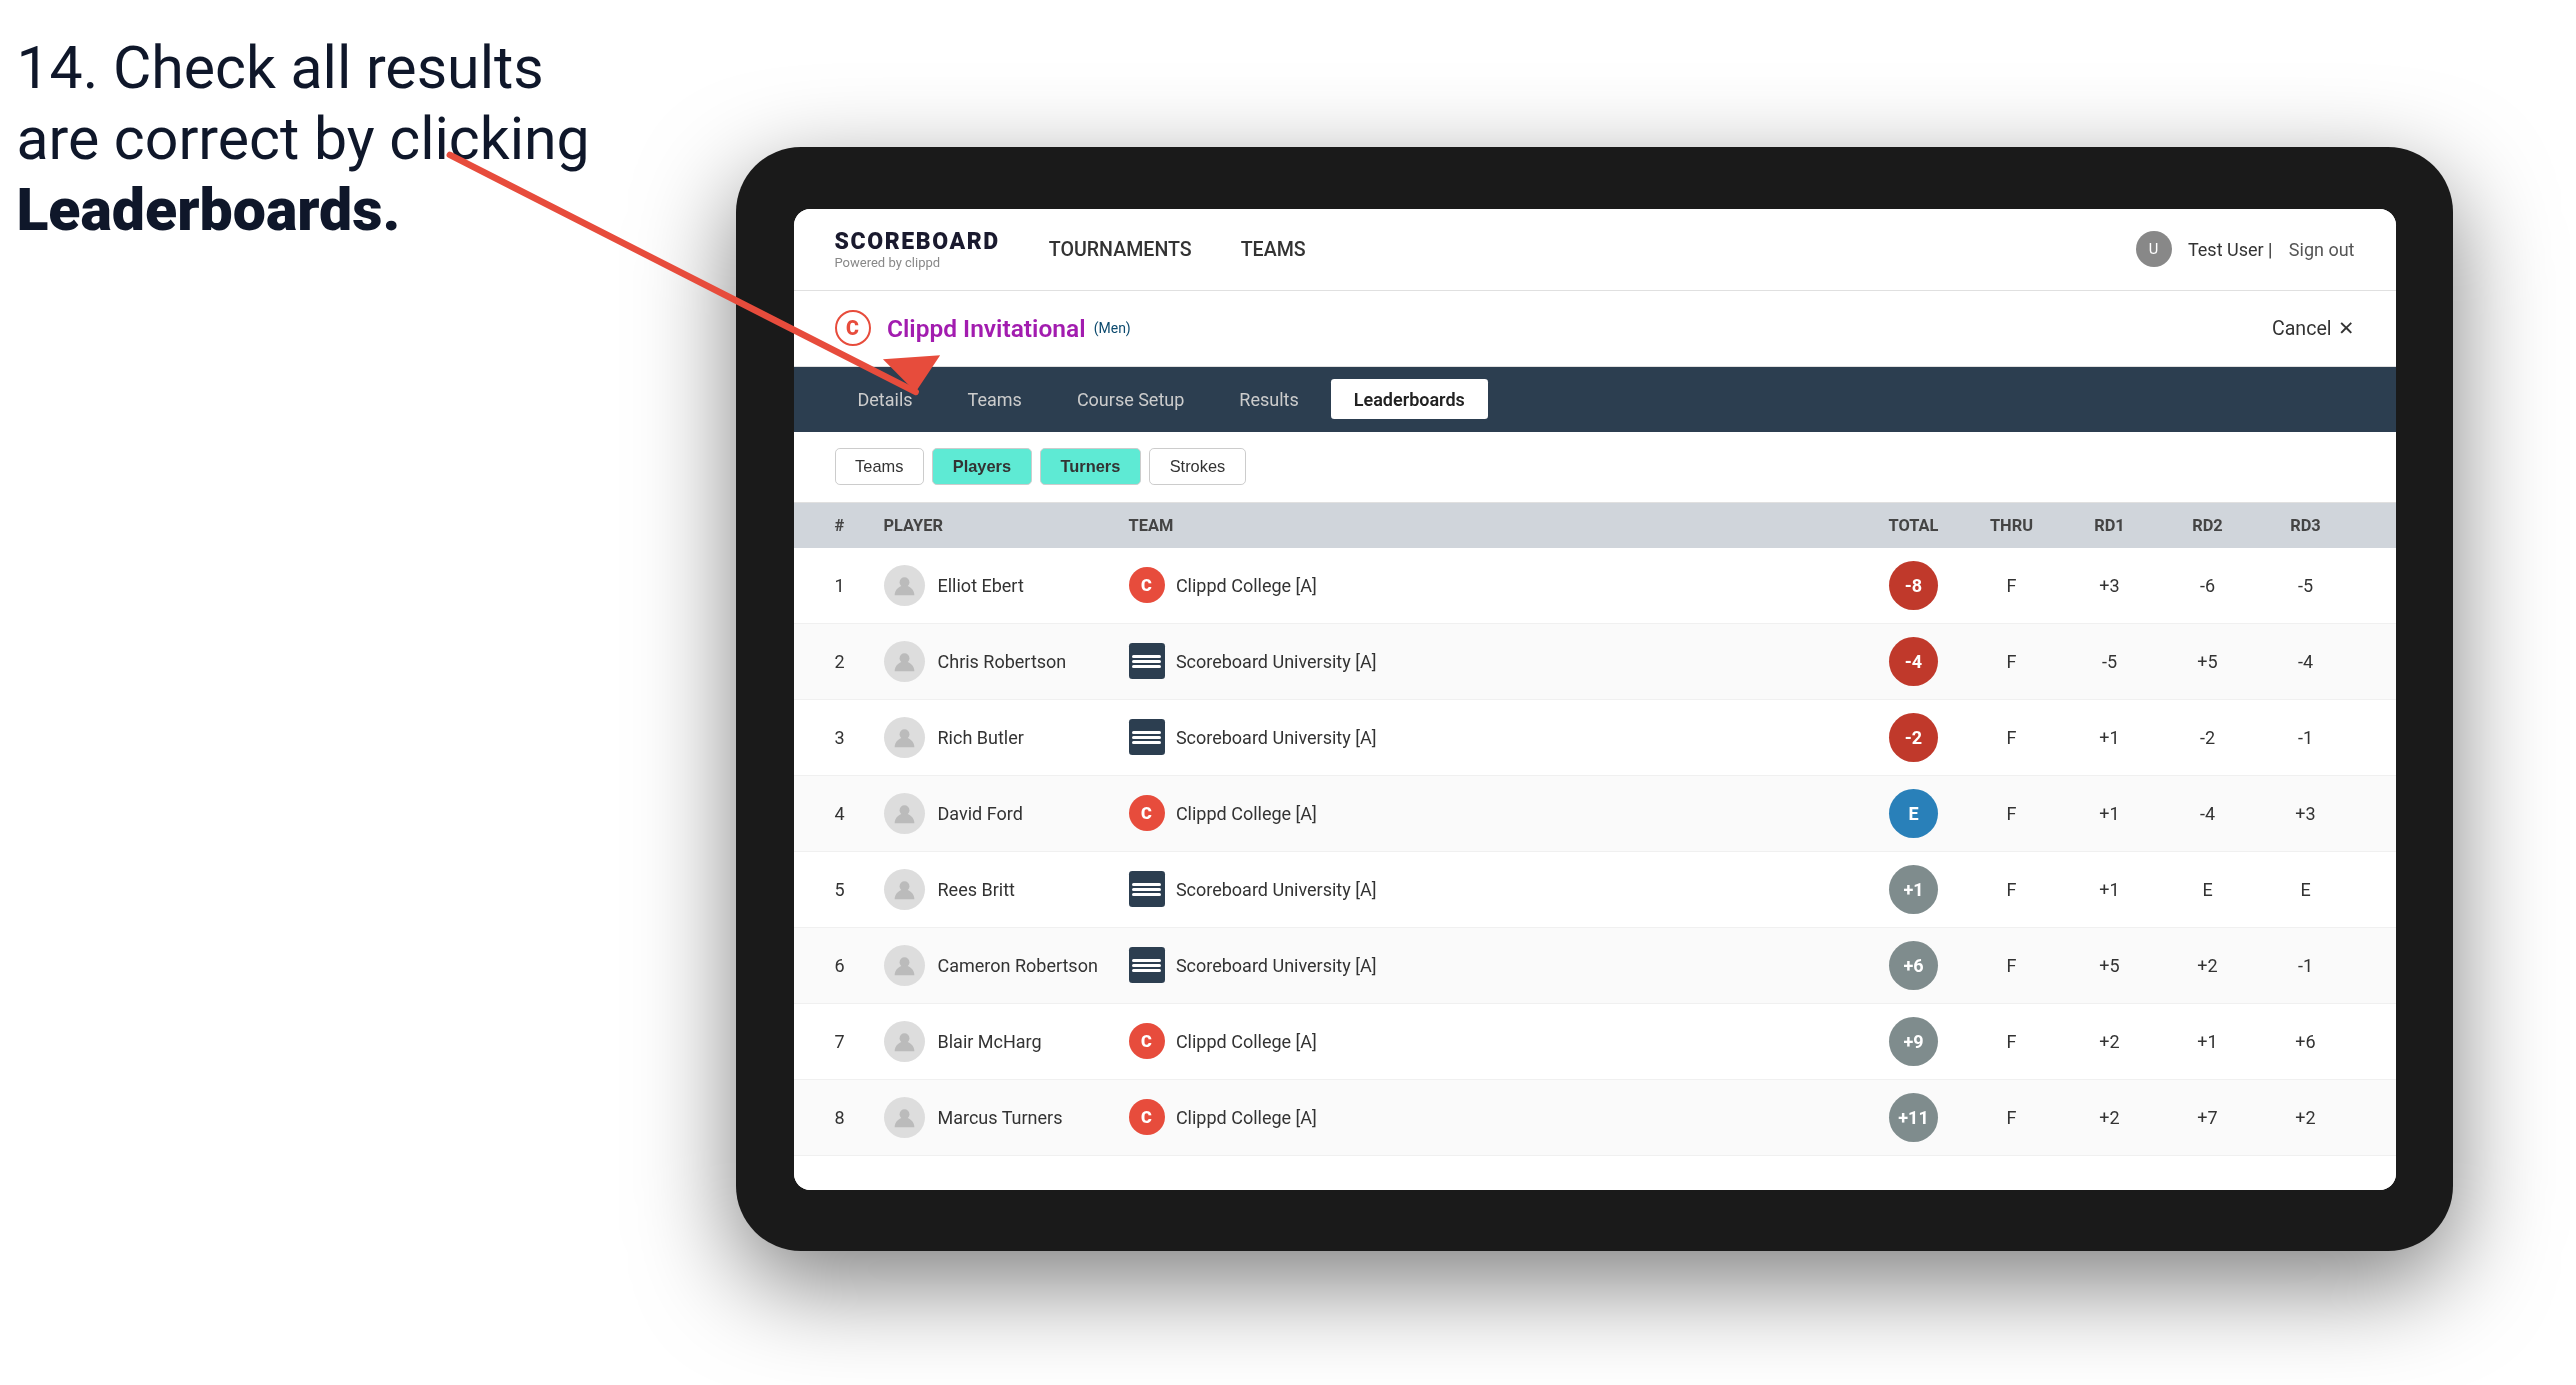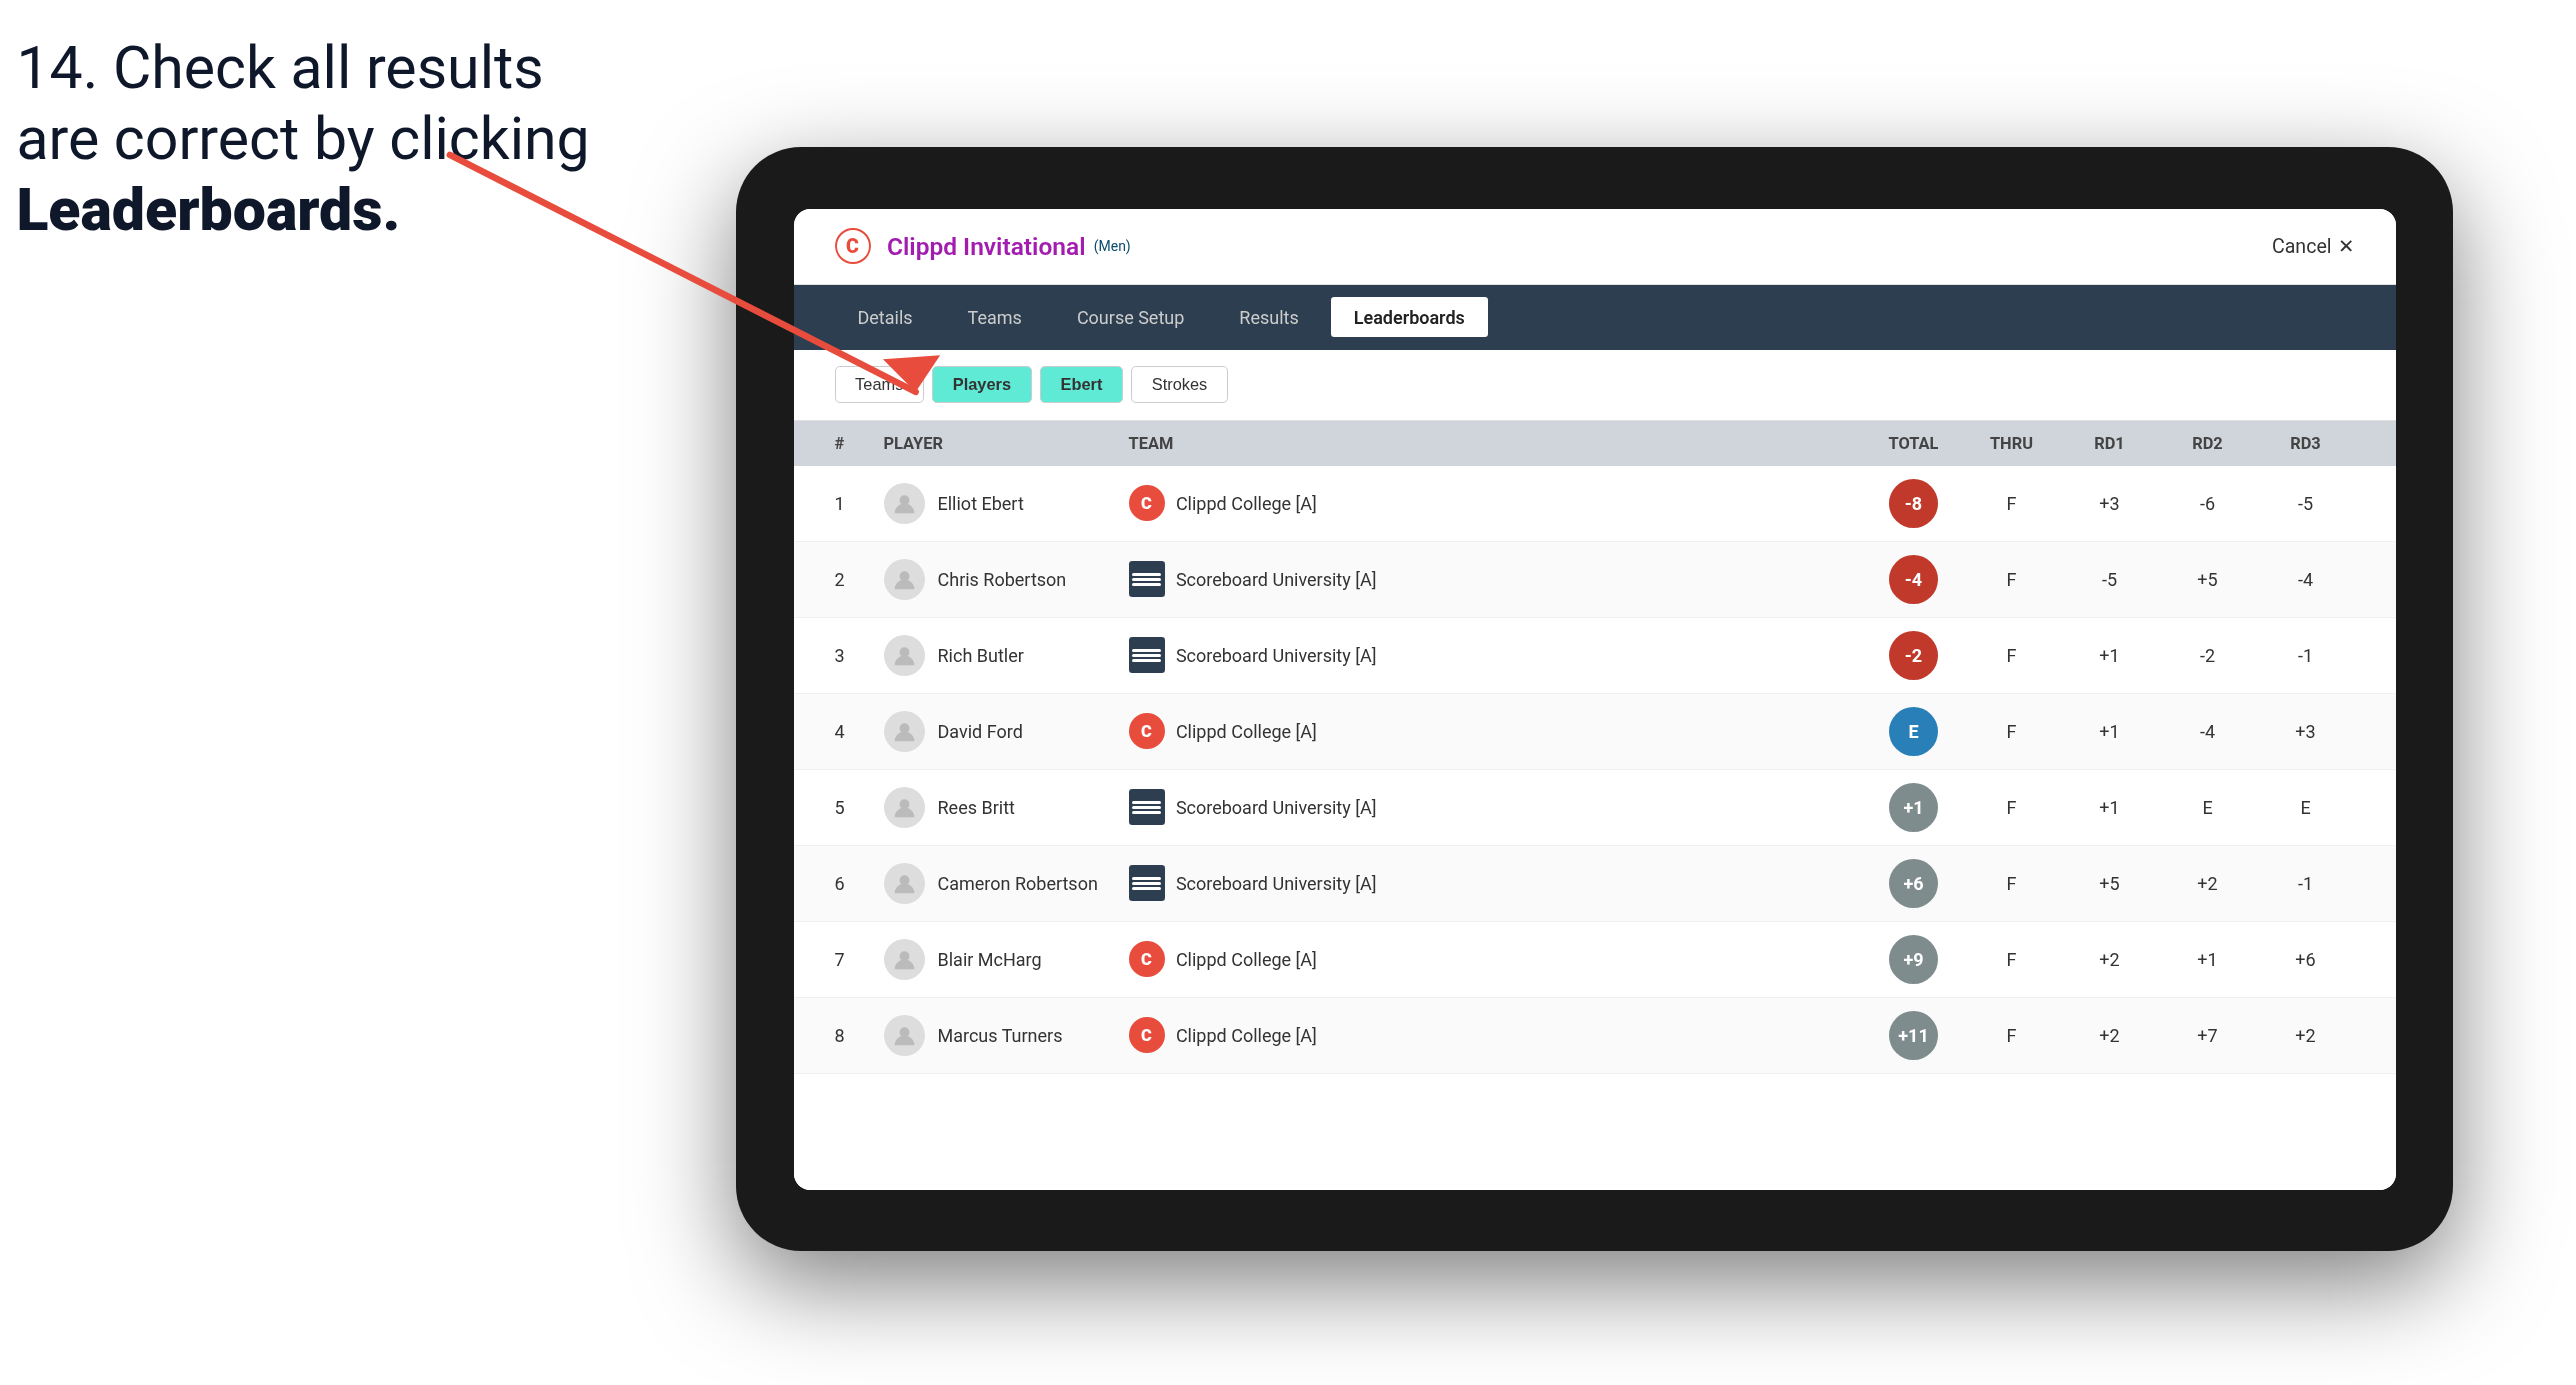--- a/index.html
+++ b/index.html
@@ -321,20 +321,35 @@
 </div>
 
 <svg class="arrow-svg" width="572" height="327" viewBox="0 0 700 400">
   <line x1="50" y1="50" x2="620" y2="340" stroke="#e74c3c" stroke-width="8" stroke-linecap="round"></line>
   <polygon points="620,340 580,300 650,295" fill="#e74c3c"></polygon>
 </svg>
 
 <div class="tablet">
   <div class="tablet-screen">
 
+    <div class="top-nav">
+      <div class="logo-area">
+        <span class="logo-text">SCOREBOARD</span>
+        <span class="logo-sub">Powered by clippd</span>
+      </div>
+      <div class="nav-links">
+        <span class="nav-link">TOURNAMENTS</span>
+        <span class="nav-link">TEAMS</span>
+      </div>
+      <div class="nav-right">
+        <div class="user-avatar">U</div>
+        <span>Test User |</span>
+        <span style="cursor:pointer; color:#555;">Sign out</span>
+      </div>
+    </div>
 
     <div class="tournament-header">
       <div class="tournament-icon">C</div>
       <span class="tournament-title">Clippd Invitational</span>
       <span class="tournament-tag">(Men)</span>
       <div class="cancel-btn">
         <span>Cancel</span>
         <span>✕</span>
       </div>
     </div>
@@ -343,21 +358,21 @@
       <div class="sub-nav-tab">Details</div>
       <div class="sub-nav-tab">Teams</div>
       <div class="sub-nav-tab">Course Setup</div>
       <div class="sub-nav-tab">Results</div>
       <div class="sub-nav-tab active">Leaderboards</div>
     </div>
 
     <div class="filter-bar">
       <button class="filter-btn">Teams</button>
       <button class="filter-btn active">Players</button>
-      <button class="filter-btn active">Ebert</button>
+      <button class="filter-btn active">Turners</button>
       <button class="filter-btn">Strokes</button>
     </div>
 
     <div class="leaderboard-table">
       <div class="table-header">
         <span>#</span>
         <span>PLAYER</span>
         <span>TEAM</span>
         <span></span>
         <span class="col-right">TOTAL</span>

